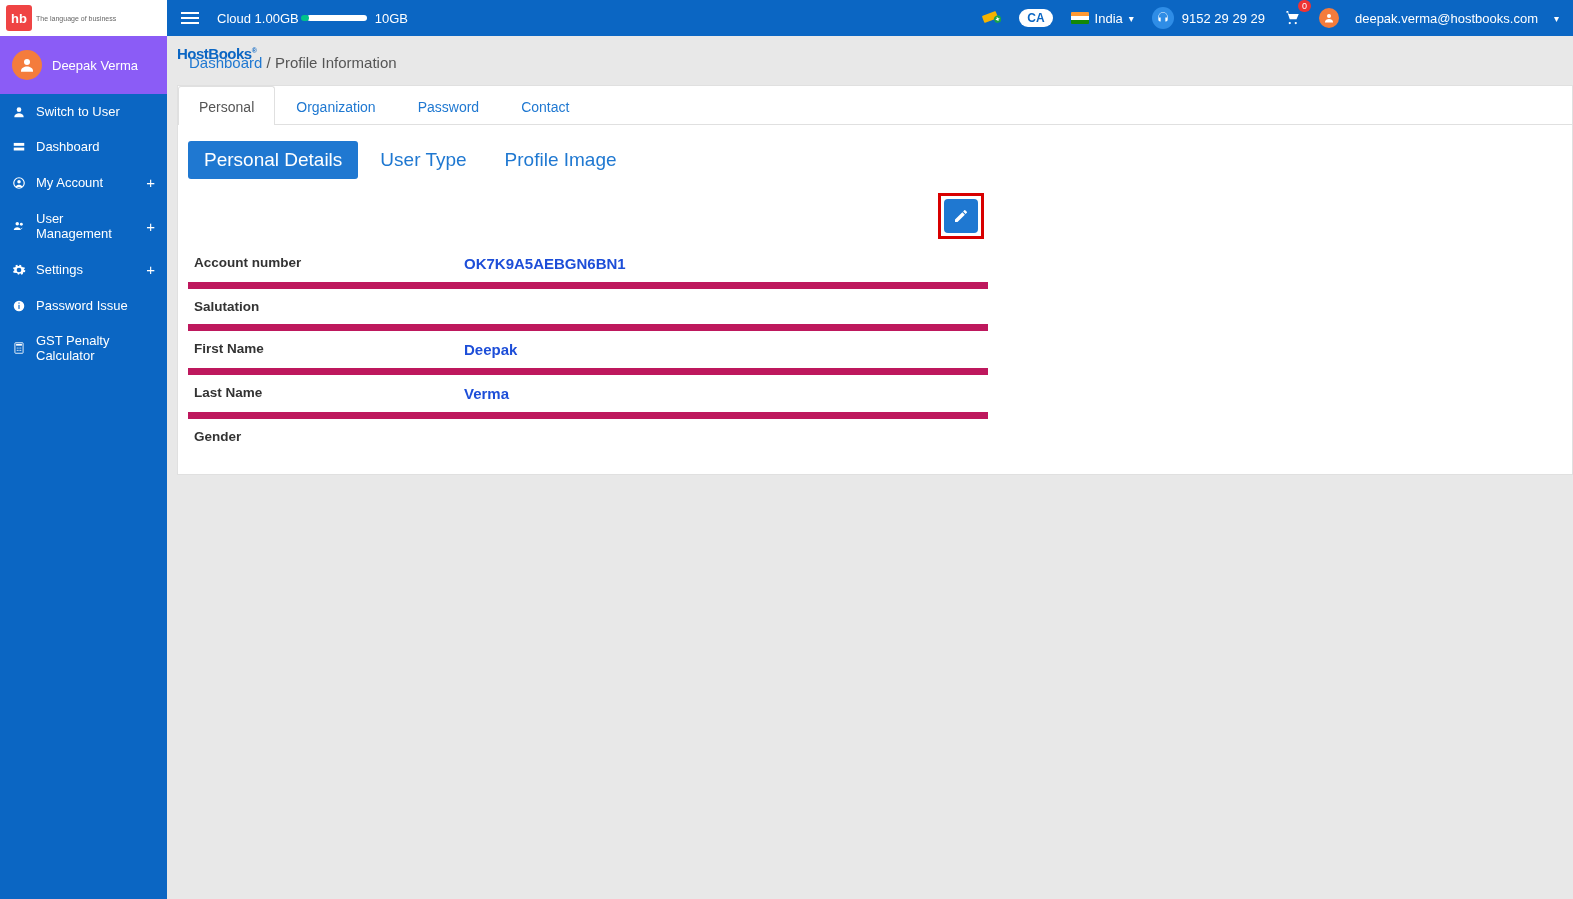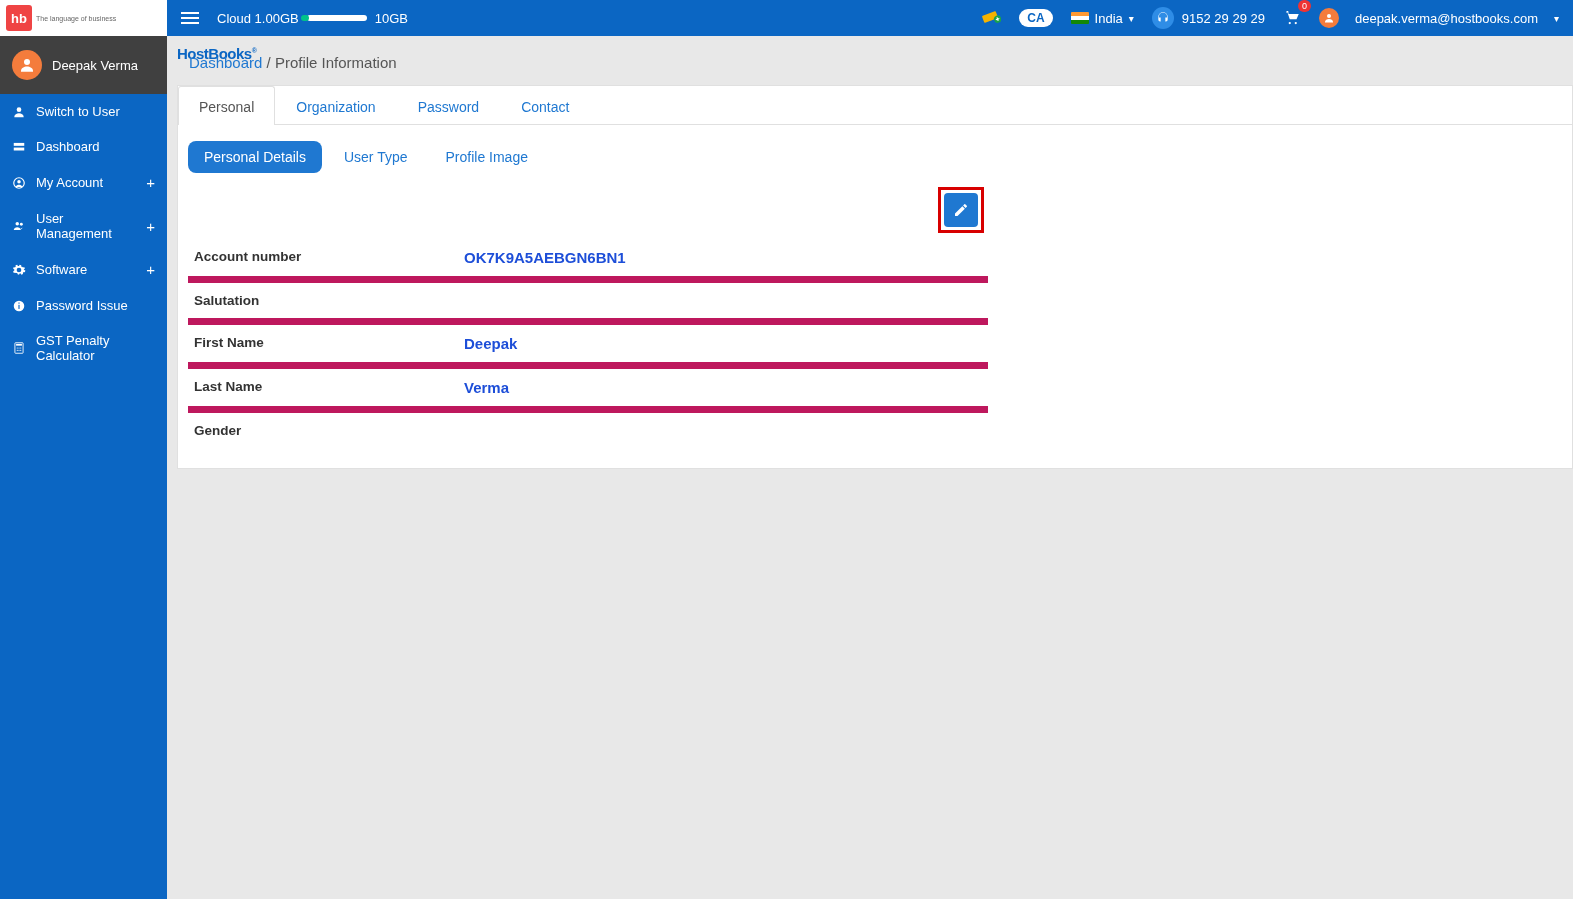--- a/index.html
+++ b/index.html
@@ -55,40 +55,40 @@
 .user-email{ display:flex; align-items:center; gap:16px; cursor:pointer;}
 .avatar-sm{ width:20px; height:20px; border-radius:50%; background:#f47c3c; display:flex; align-items:center; justify-content:center;}
 .avatar-sm svg{ width:12px; height:12px; fill:#fff;}
 .chev-down{ font-size:10px;}
 
 
 .sidebar {
   position:absolute; top:36px; left:0; bottom:0; width:167px;
   background:#0b66c3; color:#fff; font-size:13px;
 }
-.profile-row{ display:flex; align-items:center; gap:10px; padding:14px 12px; background:#404040;}
+.profile-row{ display:flex; align-items:center; gap:10px; padding:14px 12px; background:#8b5cf6;}
 .avatar-md{ width:30px; height:30px; border-radius:50%; background:#f47c3c; display:flex; align-items:center; justify-content:center;}
 .avatar-md svg{ width:18px; height:18px; fill:#fff;}
 .nav-item{ display:flex; align-items:center; padding:10px 12px; cursor:pointer; gap:10px;}
 .nav-icon{ width:14px; display:flex; justify-content:center;}
 .nav-icon svg{ width:14px; height:14px; fill:#fff;}
 .nav-plus{ margin-left:auto; font-size:15px; font-weight:300;}
 
 
 .main{ position:absolute; top:36px; left:167px; right:0; bottom:0; overflow:auto; padding:10px 0 0 10px;}
 .breadcrumb{ font-size:15px; padding:8px 12px; color:#555;}
 .breadcrumb a{ color:#1f78d1; text-decoration:none;}
 .card{ background:#fff; margin-top:6px; border:1px solid #e0e0e0;}
 
 .tabs{ display:flex; border-bottom:1px solid #e0e0e0; }
 .tab{ padding:12px 20px 10px; font-size:14px; color:#1f78d1; cursor:pointer; border:1px solid transparent; border-bottom:none; margin-bottom:-1px;}
 .tab.active{ color:#555; border-color:#e0e0e0; background:#fff; border-radius:3px 3px 0 0;}
 
 .subtabs{ display:flex; gap:6px; padding:16px 10px 14px;}
-.subtab{ padding:8px 16px; font-size:14px; color:#1f78d1; cursor:pointer; border-radius:8px;}
+.subtab{ padding:8px 16px; font-size:19px; color:#1f78d1; cursor:pointer; border-radius:3px;}
 .subtab.active{ background:#1f78d1; color:#fff;}
 
 .detail-wrap{ padding:0 10px 20px; max-width:820px;}
 .edit-row{ display:flex; justify-content:flex-end; padding:0 4px 6px;}
 .edit-highlight{ border:3px solid #d80000; padding:3px; display:inline-flex;}
 .edit-btn{ width:34px; height:34px; background:#1f78d1; border-radius:4px; display:flex; align-items:center; justify-content:center; cursor:pointer;}
 .edit-btn svg{ width:16px; height:16px; fill:#fff;}
 
 .detail-row{ display:flex; border-bottom:7px solid #be185d; padding:10px 6px;}
 .detail-row:first-of-type{ border-top:1px solid #e6e6e6;}
@@ -216,21 +216,21 @@
       </span>
     <span>User Management</span>
     <span class="nav-plus">+</span>
   </div>
   <div class="nav-item">
     <span class="nav-icon">
         <svg viewBox="0 0 24 24">
           <path d="M12 8a4 4 0 1 0 0 8 4 4 0 0 0 0-8zm9 4l2 1-1 3-2-.5a8 8 0 0 1-1.5 1.5l.5 2-3 1-1-2h-2l-1 2-3-1 .5-2A8 8 0 0 1 5 16.5L3 17l-1-3 2-1v-2l-2-1 1-3 2 .5A8 8 0 0 1 6.5 6L6 4l3-1 1 2h2l1-2 3 1-.5 2A8 8 0 0 1 19 7.5l2-.5 1 3-2 1z"></path>
         </svg>
       </span>
-    <span>Software</span>
+    <span>Settings</span>
     <span class="nav-plus">+</span>
   </div>
   <div class="nav-item">
     <span class="nav-icon">
         <svg viewBox="0 0 24 24">
           <circle cx="12" cy="12" r="9"></circle>
           <rect x="11" y="10" width="2" height="7" fill="#0b66c3"></rect>
           <rect x="11" y="6" width="2" height="2" fill="#0b66c3"></rect>
         </svg>
       </span>

